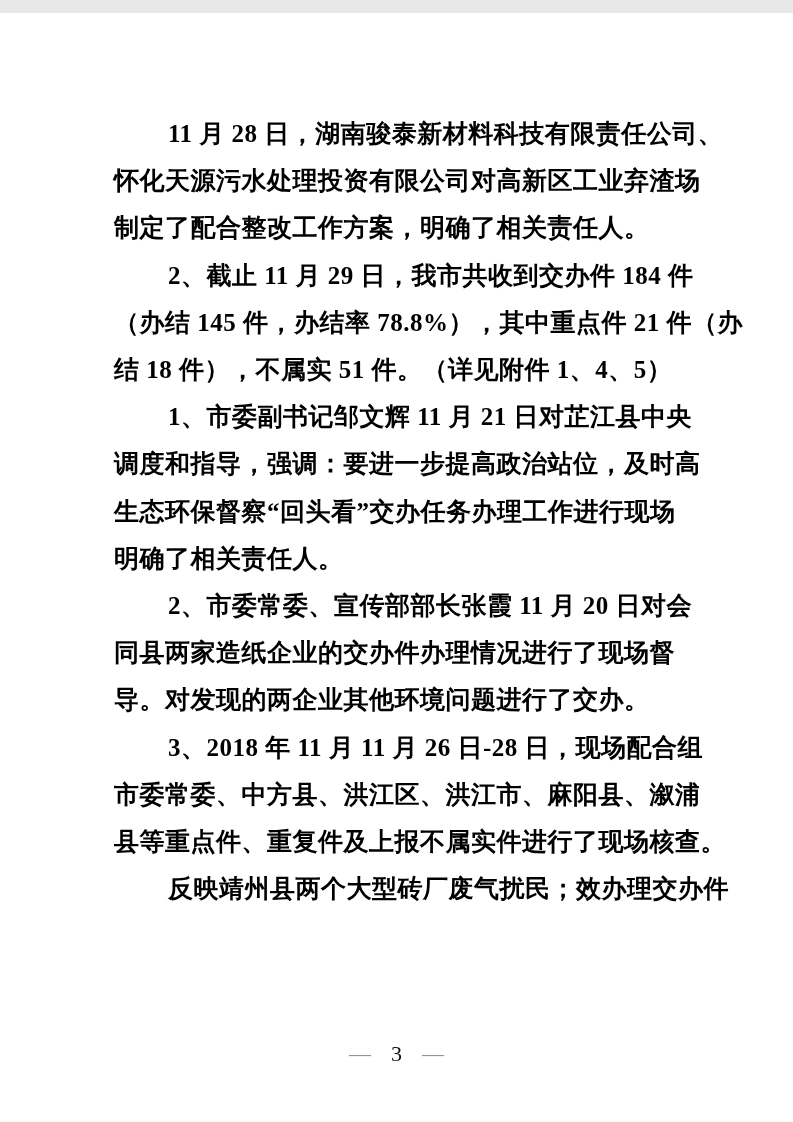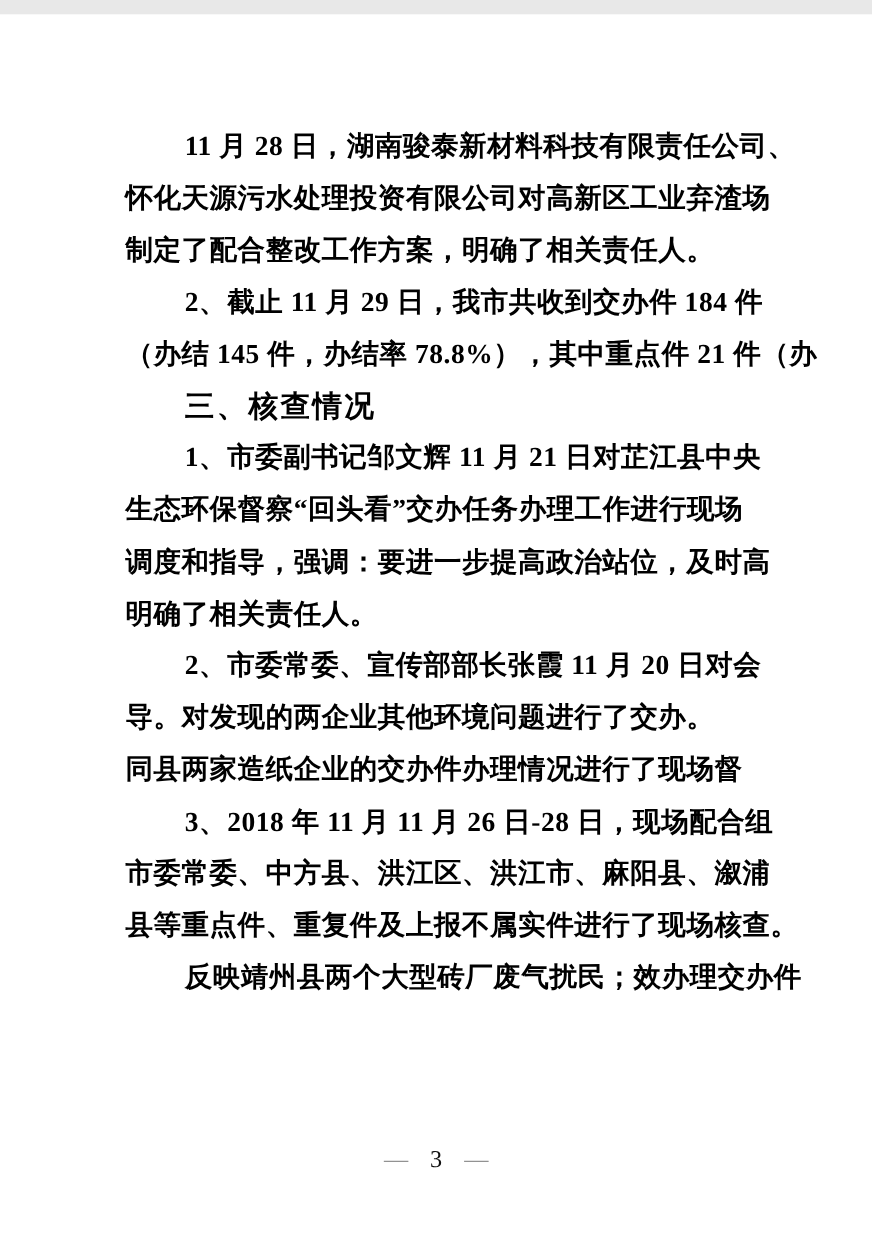--- a/index.html
+++ b/index.html
@@ -63,28 +63,28 @@
 </head>
 <body>
 
 <div class="page">
   <div class="content">
     <div class="line indent">11 月 28 日，湖南骏泰新材料科技有限责任公司、</div>
     <div class="line">怀化天源污水处理投资有限公司对高新区工业弃渣场</div>
     <div class="line">制定了配合整改工作方案，明确了相关责任人。</div>
     <div class="line indent">2、截止 11 月 29 日，我市共收到交办件 184 件</div>
     <div class="line">（办结 145 件，办结率 78.8%），其中重点件 21 件（办</div>
-    <div class="line indent heading">三、核查情况</div>
+    <div class="line">结 18 件），不属实 51 件。（详见附件 1、4、5）</div>
     <div class="line indent">1、市委副书记邹文辉 11 月 21 日对芷江县中央</div>
+    <div class="line">调度和指导，强调：要进一步提高政治站位，及时高</div>
     <div class="line">生态环保督察“回头看”交办任务办理工作进行现场</div>
-    <div class="line">调度和指导，强调：要进一步提高政治站位，及时高</div>
     <div class="line">明确了相关责任人。</div>
     <div class="line indent">2、市委常委、宣传部部长张霞 11 月 20 日对会</div>
+    <div class="line">同县两家造纸企业的交办件办理情况进行了现场督</div>
     <div class="line">导。对发现的两企业其他环境问题进行了交办。</div>
-    <div class="line">同县两家造纸企业的交办件办理情况进行了现场督</div>
     <div class="line indent">3、2018 年 11 月 11 月 26 日-28 日，现场配合组</div>
     <div class="line">市委常委、中方县、洪江区、洪江市、麻阳县、溆浦</div>
     <div class="line">县等重点件、重复件及上报不属实件进行了现场核查。</div>
     <div class="line indent">反映靖州县两个大型砖厂废气扰民；效办理交办件</div>
   </div>
 
   <div class="footer">
     <span class="dash">—</span>
     <span class="page-num">3</span>
     <span class="dash">—</span>

